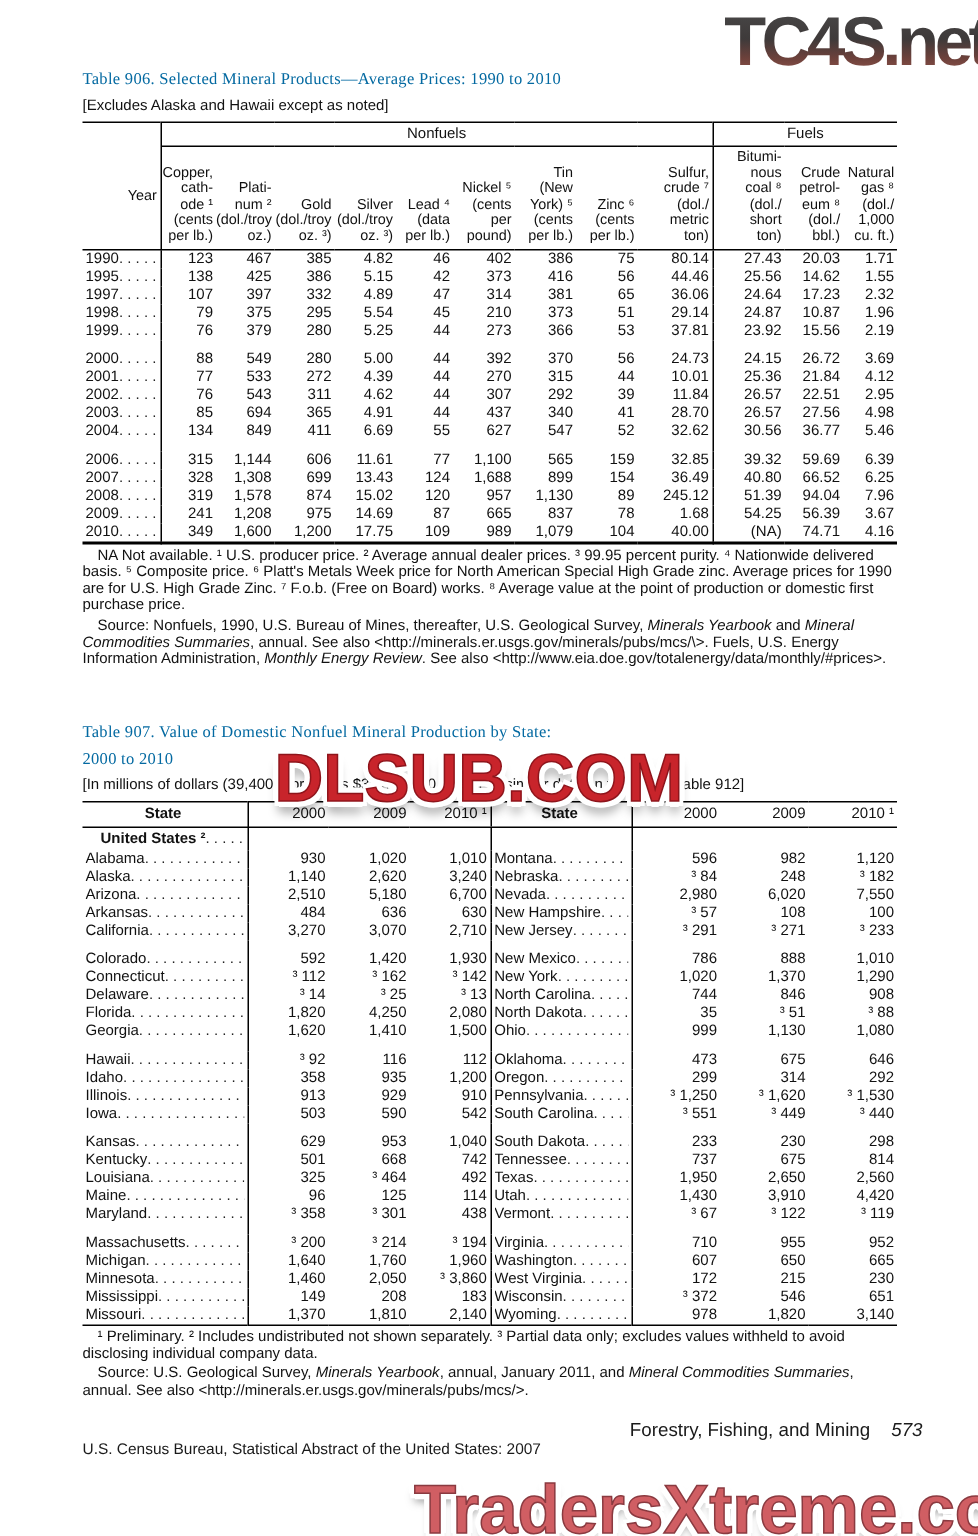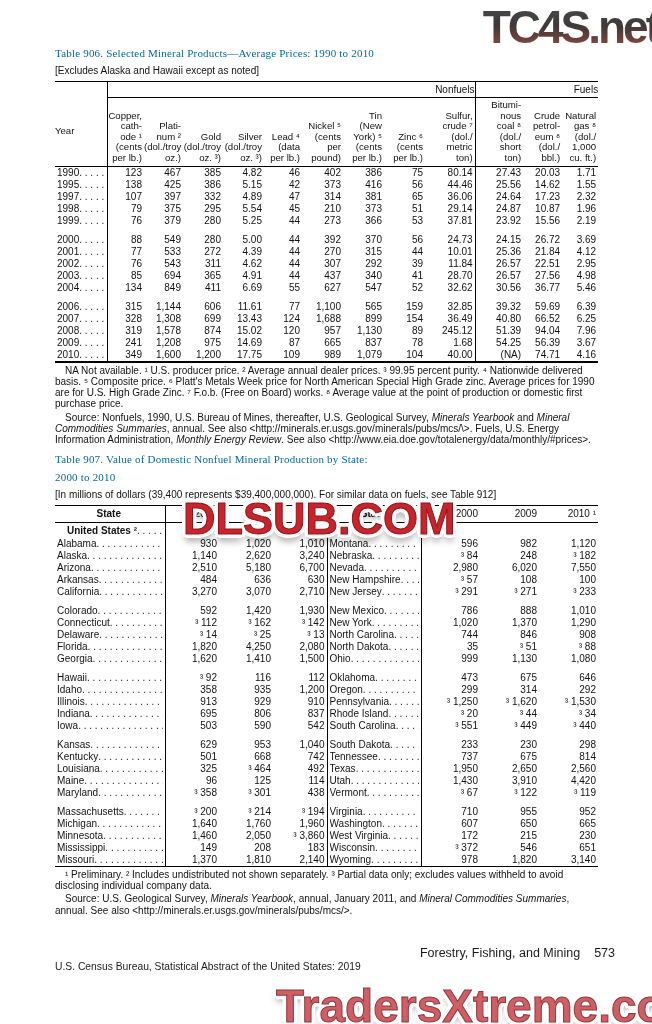--- a/index.html
+++ b/index.html
@@ -3,36 +3,36 @@
 <meta charset="utf-8">
 <style>
   html,body{margin:0;padding:0;background:#e8e8e8;}
   .page{position:relative;width:652px;height:1024px;background:#ffffff;overflow:hidden;
         font-family:"Liberation Sans","DejaVu Sans",sans-serif;color:#111;}
   .sheet{position:absolute;left:55px;top:0;width:543px;}
 
   .title{font-family:"Liberation Serif","DejaVu Serif",serif;font-weight:normal;
          font-size:11px;line-height:18px;margin:0;color:#0369a1;letter-spacing:.2px;}
   .t906-title{margin-top:44px;}
-  .t907-title{margin-top:4px;}
+  .t907-title{margin-top:33px;}
   .bracket{font-size:10px;margin:3px 0 5px 0;color:#111;}
 
   table.tbl{border-collapse:collapse;table-layout:fixed;width:543px;}
   .t906{border-top:1.5px solid #000;border-bottom:2.2px solid #000;}
   .t907{border-top:1.5px solid #000;border-bottom:1.8px solid #000;}
 
   .vr{border-right:1px solid #000;}
   .vl{border-left:1px solid #000;}
   .bb{border-bottom:1px solid #000;}
 
-  .grp th{font-weight:normal;font-size:10px;height:15px;text-align:right;padding:0;margin-left:28px;}
+  .grp th{font-weight:normal;font-size:10px;height:15px;text-align:center;padding:0;margin-left:28px;}
   .colhead th{border-bottom:1.5px solid #000;vertical-align:bottom;text-align:right;
               font-weight:normal;white-space:pre-line;font-size:9.6px;line-height:10.6px;
               padding:2px 2px 2px 0;}
-  .colhead th.yearh{text-align:left;vertical-align:middle;white-space:nowrap;}
+  .colhead th.yearh{text-align:right;vertical-align:middle;white-space:nowrap;}
 
   .t906 td,.t907 td{font-size:10px;height:12px;padding:0 2px 0 0;text-align:right;
                     white-space:nowrap;overflow:hidden;}
   td.lab{text-align:left;padding-left:2px;}
   tr.gap td{height:7px;}
 
   .cf{display:flex;align-items:baseline;overflow:hidden;}
   .dots{flex:1 1 auto;overflow:hidden;white-space:nowrap;color:#222;}
   .dots::after{content:" .\00a0.\00a0.\00a0.\00a0.\00a0.\00a0.\00a0.\00a0.\00a0.\00a0.\00a0.\00a0.\00a0.\00a0.\00a0.\00a0.\00a0.\00a0.\00a0.\00a0.\00a0.\00a0.\00a0.";}
 
@@ -41,21 +41,21 @@
   th.sh{text-align:center;font-weight:bold;}
   th.yh{text-align:right;}
   .usrow td{height:15px;}
   .usrow .cf{padding-left:10px;}
   .uslbl{font-weight:bold;}
 
   .fn{font-size:10px;line-height:11.3px;margin:2px 0 0 0;text-indent:10px;color:#111;}
   .fn:first-of-type{margin-top:3px;}
 
   .footer-right{position:absolute;top:946px;right:37px;font-size:12.5px;color:#1a1a1a;}
-  .footer-right .pageno{margin-left:14px;}
+  .footer-right .pageno{margin-left:14px;font-style:italic;}
   .footer-left{position:absolute;top:961px;left:55px;font-size:10.3px;color:#1a1a1a;}
 
   .wm{position:absolute;font-weight:900;pointer-events:none;}
   .wm-tc4s{top:0px;right:-6px;font-size:46px;letter-spacing:-3px;
            font-family:"Liberation Sans","DejaVu Sans",sans-serif;
            background:linear-gradient(180deg,#4c4c4c 0%,#3e3a3a 48%,#6d413b 72%,#9e5c52 100%);
            -webkit-background-clip:text;background-clip:text;color:transparent;}
   .wm-dlsub{left:183px;top:493px;font-size:45px;letter-spacing:0px;color:#c8242b;
             -webkit-text-stroke:1px #8e141b;
             text-shadow:-3px -3px 0 #fff,3px -3px 0 #fff,-3px 3px 0 #fff,3px 3px 0 #fff,
@@ -813,40 +813,20 @@
                 <span class="dots"></span>
               </div>
             </td>
             <td>³ 1,250</td>
             <td>³ 1,620</td>
             <td>³ 1,530</td>
           </tr>
           <tr>
             <td class="vr lab">
               <div class="cf">
-                <span>Indiana</span>
-                <span class="dots"></span>
-              </div>
-            </td>
-            <td>695</td>
-            <td>806</td>
-            <td>837</td>
-            <td class="vr vl lab">
-              <div class="cf">
-                <span>Rhode Island</span>
-                <span class="dots"></span>
-              </div>
-            </td>
-            <td>³ 20</td>
-            <td>³ 44</td>
-            <td>³ 34</td>
-          </tr>
-          <tr>
-            <td class="vr lab">
-              <div class="cf">
                 <span>Iowa</span>
                 <span class="dots"></span>
               </div>
             </td>
             <td>503</td>
             <td>590</td>
             <td>542</td>
             <td class="vr vl lab">
               <div class="cf">
                 <span>South Carolina</span>
@@ -1079,18 +1059,18 @@
           </tr>
         </tbody>
     </table>
 
     <p class="fn">¹ Preliminary. ² Includes undistributed not shown separately. ³ Partial data only; excludes values withheld to avoid disclosing individual company data.</p>
     <p class="fn"><span>Source: U.S. Geological Survey, </span><i>Minerals Yearbook</i><span>, annual, January 2011, and </span><i>Mineral Commodities Summaries</i><span>, annual. See also &lt;http://minerals.er.usgs.gov/minerals/pubs/mcs/&gt;.</span></p>
 
   </div>
 
   <div class="footer-right"><span>Forestry, Fishing, and Mining</span><span class="pageno">573</span></div>
-  <div class="footer-left">U.S. Census Bureau, Statistical Abstract of the United States: 2019</div>
+  <div class="footer-left">U.S. Census Bureau, Statistical Abstract of the United States: 2007</div>
 
   <div class="wm wm-dlsub">DLSUB.COM</div>
   <div class="wm wm-traders">TradersXtreme.com</div>
 
 </div>
 
 </body></html>

